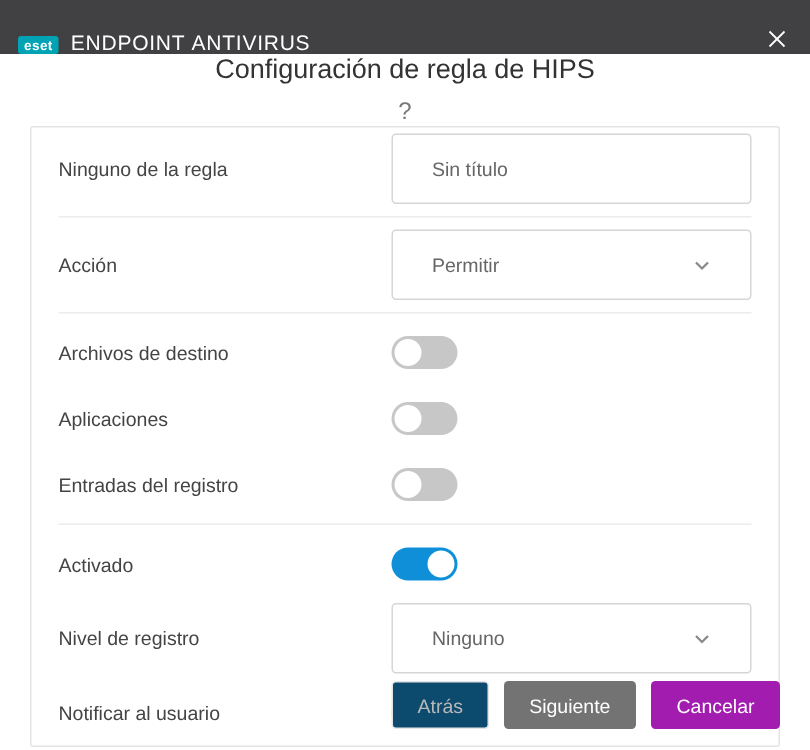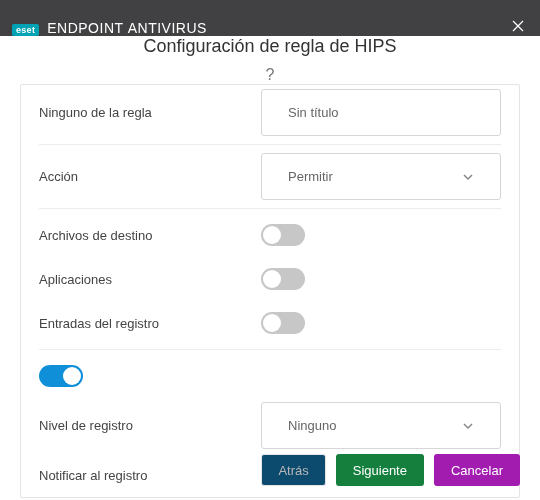--- a/index.html
+++ b/index.html
@@ -38,21 +38,21 @@
   .sel .chev svg { width: 12px; height: 12px; stroke: #888; stroke-width: 1.5; fill: none; }
 
   .toggle { position: relative; width: 44px; height: 22px; border-radius: 11px; background: #c7c7c7; cursor: pointer; }
   .toggle .knob { position: absolute; top: 2px; left: 2px; width: 18px; height: 18px; border-radius: 50%; background: #fff; transition: none; }
   .toggle.on { background: #0f8fd8; }
   .toggle.on .knob { left: 24px; }
 
   .footer { position: absolute; bottom: 0; left: 0; right: 0; height: 60px; display: flex; align-items: center; justify-content: flex-end; gap: 10px; padding: 0 20px; }
   .btn { height: 32px; padding: 0 16px; border-radius: 3px; font-size: 13px; cursor: pointer; border: 1px solid transparent; }
   .btn-disabled { background: #0c4a6e; color: #b8b8b8; border-color: #e5e5e5; cursor: default; }
-  .btn-primary { background: #15803d; color: #fff; }
+  .btn-primary { background: #737373; color: #fff; }
   .btn-secondary { background: #a21caf; color: #fff; }
 </style>
 </head>
 <body>
 
 <div class="titlebar">
   <span class="brand-badge">eset</span>
   <span class="brand-text">
     <span class="brand-thin">ENDPOINT </span><span class="brand-bold">ANTIVIRUS</span>
   </span>
@@ -122,20 +122,21 @@
       <div class="field">
         <div class="toggle">
             <div class="knob"></div>
           </div>
       </div>
     </div>
 
     <hr class="divider">
 
     <div class="row">
+      <div class="label">Activado</div>
       <div class="field">
         <div class="toggle on">
             <div class="knob"></div>
           </div>
       </div>
     </div>
 
     <div class="row">
       <div class="label">Nivel de registro</div>
       <div class="field">
@@ -144,21 +145,21 @@
           <span class="chev">
             <svg viewBox="0 0 12 12">
                 <polyline points="2,4 6,8 10,4"></polyline>
               </svg>
           </span>
         </div>
       </div>
     </div>
 
     <div class="row">
-      <div class="label">Notificar al registro</div>
+      <div class="label">Notificar al usuario</div>
       <div class="field">
         <div class="toggle">
             <div class="knob"></div>
           </div>
       </div>
     </div>
 
   </div>
 </div>
 

